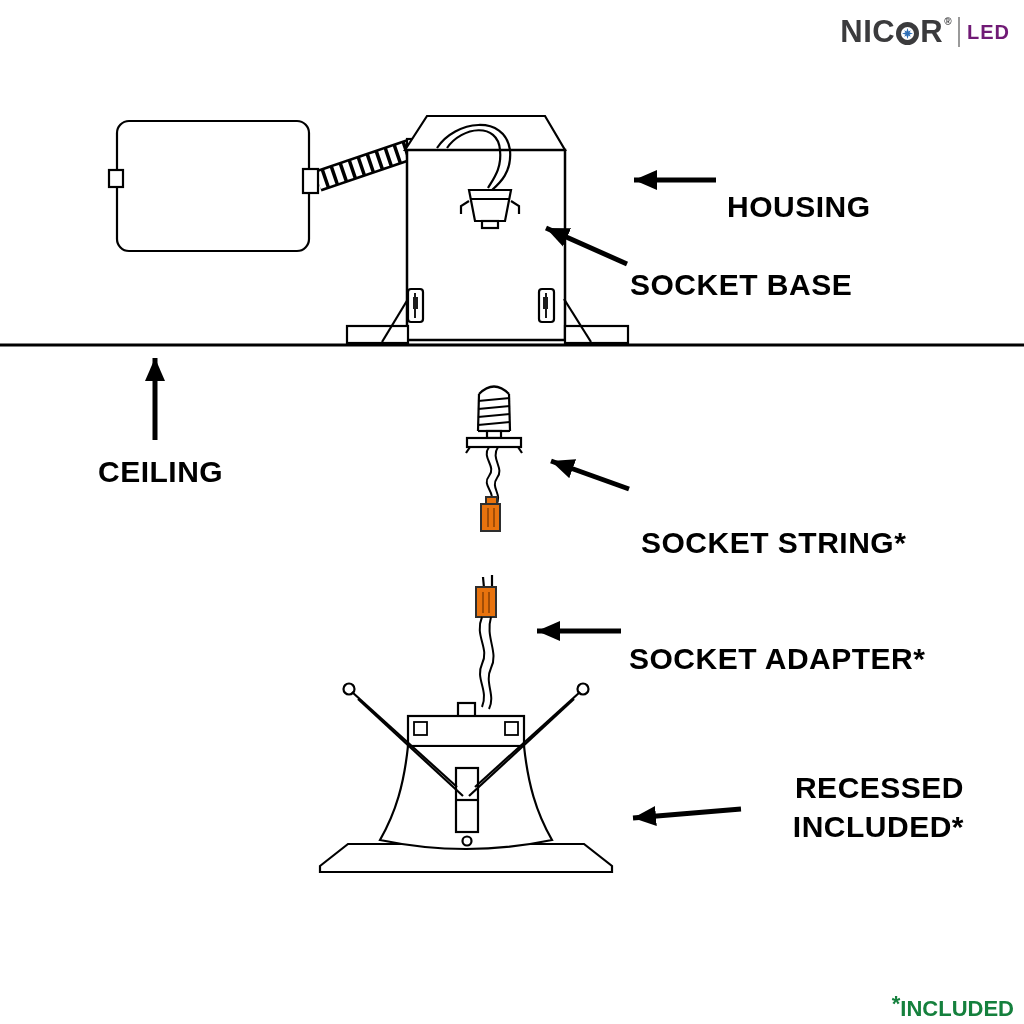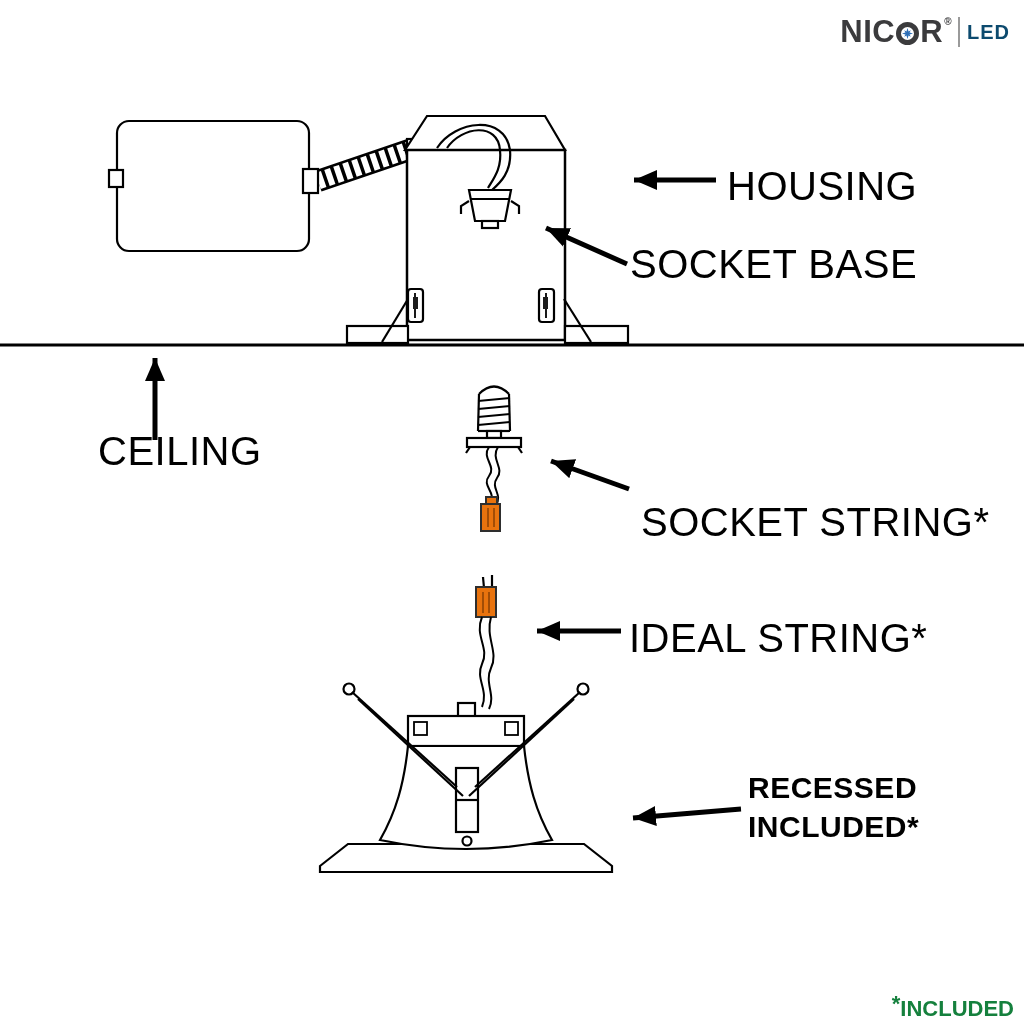--- a/index.html
+++ b/index.html
@@ -8,34 +8,34 @@
   svg.art{position:absolute;left:0;top:0;stroke:#000;stroke-width:2.2;fill:none;}
   svg.art .w{fill:#fff;}
   svg.art .slot{fill:#1c1c1c;stroke:none;}
   svg.art .orange{fill:#e8730e;stroke:#2e2e2e;stroke-width:2;}
   svg.art .connline{stroke:#a24d06;stroke-width:2;}
   svg.art .wire{stroke-width:2;}
   svg.art .thin{stroke-width:1.8;}
   svg.art .conduit-core{stroke-width:22;stroke:#000;}
   svg.art .conduit-ridge{stroke:#fff;stroke-width:17;stroke-dasharray:6 3.5;}
   svg.art .arrow{stroke-width:5;}
-  .lbl{position:absolute;font-weight:400;font-size:40px;color:#000;letter-spacing:.5px;
-       white-space:nowrap;}
-  .lbl-recessed{position:absolute;left:748px;top:768px;width:216px;text-align:left;
+  .lbl{position:absolute;font-weight:700;font-size:30px;color:#000;letter-spacing:.5px;
+       white-space:nowrap;margin-top:26px;}
+  .lbl-recessed{position:absolute;left:748px;top:768px;width:216px;text-align:right;
        font-weight:700;font-size:30px;line-height:39px;color:#000;letter-spacing:.5px;}
   .footnote{position:absolute;right:10px;top:996px;font-weight:700;font-size:22px;color:#15803d;}
   .footnote .star{position:relative;top:-5px;}
   .logo{position:absolute;top:14px;right:14px;display:flex;align-items:center;}
   .brand{display:flex;align-items:center;font-weight:700;font-size:31px;color:#3b3b3d;
          letter-spacing:.5px;}
   .o-ring{display:inline-flex;align-items:center;justify-content:center;width:13px;height:13px;
           border:5px solid #3b3b3d;border-radius:50%;margin:2px 1px 0 1px;}
   .reg{font-size:10px;align-self:flex-start;margin:2px 2px 0 1px;color:#3b3b3d;}
   .logo-divider{width:2px;height:30px;background:#9a9a9a;margin:0 7px 0 4px;}
-  .led{font-weight:700;font-size:20px;color:#0c4a6e;letter-spacing:1px;}
+  .led{font-weight:700;font-size:20px;color:#701a75;letter-spacing:1px;}
 </style>
 </head>
 <body>
 
 <div class="stage">
 
   <svg class="art" width="1024" height="1024" viewBox="0 0 1024 1024">
     <defs>
       <marker id="ah" markerUnits="userSpaceOnUse" markerWidth="26" markerHeight="22" refX="23" refY="10.5" orient="auto">
         <path d="M0,0.5 L23,10.5 L0,20.5 Z" fill="#000" stroke="none"></path>
@@ -159,21 +159,21 @@
   </div>
 
   <div class="lbl" style="left:727px;top:164px;">HOUSING</div>
 
   <div class="lbl" style="left:98px;top:429px;">CEILING</div>
 
   <div class="lbl" style="left:630px;top:242px;">SOCKET BASE</div>
 
   <div class="lbl" style="left:641px;top:500px;">SOCKET STRING*</div>
 
-  <div class="lbl" style="left:629px;top:616px;">IDEAL STRING*</div>
+  <div class="lbl" style="left:629px;top:616px;">SOCKET ADAPTER*</div>
 
   <div class="lbl-recessed">
     <div>RECESSED</div>
     <div>INCLUDED*</div>
   </div>
 
   <div class="footnote">
     <span class="star">*</span><span>INCLUDED</span>
   </div>
 

